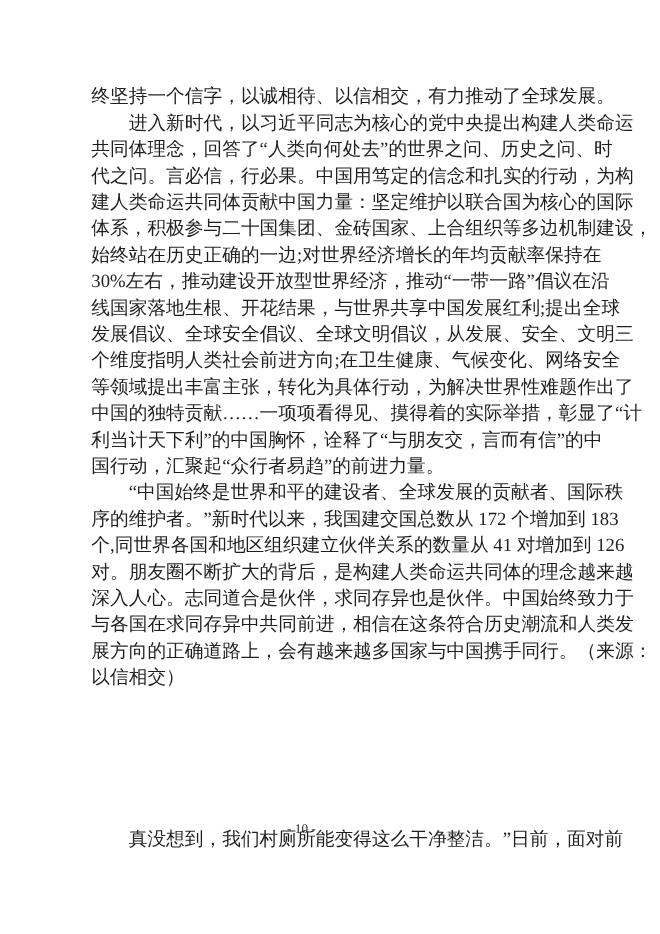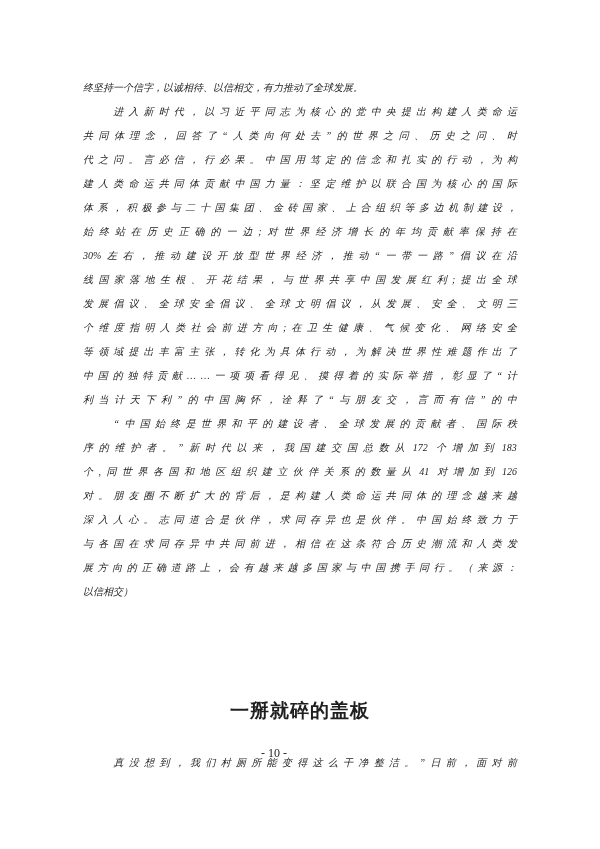--- a/index.html
+++ b/index.html
@@ -18,24 +18,23 @@
   }
   .body-text {
     position: absolute;
     left: 83px;
     top: 76px;
     width: 434px;
   }
   .line {
     height: 24px;
     line-height: 24px;
-    font-size: 10px;
+    font-size: 17px;
     white-space: pre;
     overflow: visible;
-    font-style: italic;
   }
   
   .line-fill {
     display: flex;
     justify-content: space-between;
   }
   .line-fill span { display: block; }
   
   .line-end { text-align: left; }
 
@@ -91,27 +90,27 @@
       <div class="line line-fill"><span>建</span><span>人</span><span>类</span><span>命</span><span>运</span><span>共</span><span>同</span><span>体</span><span>贡</span><span>献</span><span>中</span><span>国</span><span>力</span><span>量</span><span>：</span><span>坚</span><span>定</span><span>维</span><span>护</span><span>以</span><span>联</span><span>合</span><span>国</span><span>为</span><span>核</span><span>心</span><span>的</span><span>国</span><span>际</span></div>
       <div class="line line-fill"><span>体</span><span>系</span><span>，</span><span>积</span><span>极</span><span>参</span><span>与</span><span>二</span><span>十</span><span>国</span><span>集</span><span>团</span><span>、</span><span>金</span><span>砖</span><span>国</span><span>家</span><span>、</span><span>上</span><span>合</span><span>组</span><span>织</span><span>等</span><span>多</span><span>边</span><span>机</span><span>制</span><span>建</span><span>设</span><span>，</span></div>
       <div class="line line-fill"><span>始</span><span>终</span><span>站</span><span>在</span><span>历</span><span>史</span><span>正</span><span>确</span><span>的</span><span>一</span><span>边</span><span>;</span><span>对</span><span>世</span><span>界</span><span>经</span><span>济</span><span>增</span><span>长</span><span>的</span><span>年</span><span>均</span><span>贡</span><span>献</span><span>率</span><span>保</span><span>持</span><span>在</span></div>
       <div class="line line-fill"><span>30%</span><span>左</span><span>右</span><span>，</span><span>推</span><span>动</span><span>建</span><span>设</span><span>开</span><span>放</span><span>型</span><span>世</span><span>界</span><span>经</span><span>济</span><span>，</span><span>推</span><span>动</span><span>“</span><span>一</span><span>带</span><span>一</span><span>路</span><span>”</span><span>倡</span><span>议</span><span>在</span><span>沿</span></div>
       <div class="line line-fill"><span>线</span><span>国</span><span>家</span><span>落</span><span>地</span><span>生</span><span>根</span><span>、</span><span>开</span><span>花</span><span>结</span><span>果</span><span>，</span><span>与</span><span>世</span><span>界</span><span>共</span><span>享</span><span>中</span><span>国</span><span>发</span><span>展</span><span>红</span><span>利</span><span>;</span><span>提</span><span>出</span><span>全</span><span>球</span></div>
       <div class="line line-fill"><span>发</span><span>展</span><span>倡</span><span>议</span><span>、</span><span>全</span><span>球</span><span>安</span><span>全</span><span>倡</span><span>议</span><span>、</span><span>全</span><span>球</span><span>文</span><span>明</span><span>倡</span><span>议</span><span>，</span><span>从</span><span>发</span><span>展</span><span>、</span><span>安</span><span>全</span><span>、</span><span>文</span><span>明</span><span>三</span></div>
       <div class="line line-fill"><span>个</span><span>维</span><span>度</span><span>指</span><span>明</span><span>人</span><span>类</span><span>社</span><span>会</span><span>前</span><span>进</span><span>方</span><span>向</span><span>;</span><span>在</span><span>卫</span><span>生</span><span>健</span><span>康</span><span>、</span><span>气</span><span>候</span><span>变</span><span>化</span><span>、</span><span>网</span><span>络</span><span>安</span><span>全</span></div>
       <div class="line line-fill"><span>等</span><span>领</span><span>域</span><span>提</span><span>出</span><span>丰</span><span>富</span><span>主</span><span>张</span><span>，</span><span>转</span><span>化</span><span>为</span><span>具</span><span>体</span><span>行</span><span>动</span><span>，</span><span>为</span><span>解</span><span>决</span><span>世</span><span>界</span><span>性</span><span>难</span><span>题</span><span>作</span><span>出</span><span>了</span></div>
       <div class="line line-fill"><span>中</span><span>国</span><span>的</span><span>独</span><span>特</span><span>贡</span><span>献</span><span>…</span><span>…</span><span>一</span><span>项</span><span>项</span><span>看</span><span>得</span><span>见</span><span>、</span><span>摸</span><span>得</span><span>着</span><span>的</span><span>实</span><span>际</span><span>举</span><span>措</span><span>，</span><span>彰</span><span>显</span><span>了</span><span>“</span><span>计</span></div>
       <div class="line line-fill"><span>利</span><span>当</span><span>计</span><span>天</span><span>下</span><span>利</span><span>”</span><span>的</span><span>中</span><span>国</span><span>胸</span><span>怀</span><span>，</span><span>诠</span><span>释</span><span>了</span><span>“</span><span>与</span><span>朋</span><span>友</span><span>交</span><span>，</span><span>言</span><span>而</span><span>有</span><span>信</span><span>”</span><span>的</span><span>中</span></div>
+      <div class="line line-end">国行动，汇聚起“众行者易趋”的前进力量。</div>
       <div class="line line-fill"><span>　</span><span>　</span><span>“</span><span>中</span><span>国</span><span>始</span><span>终</span><span>是</span><span>世</span><span>界</span><span>和</span><span>平</span><span>的</span><span>建</span><span>设</span><span>者</span><span>、</span><span>全</span><span>球</span><span>发</span><span>展</span><span>的</span><span>贡</span><span>献</span><span>者</span><span>、</span><span>国</span><span>际</span><span>秩</span></div>
       <div class="line line-fill"><span>序</span><span>的</span><span>维</span><span>护</span><span>者</span><span>。</span><span>”</span><span>新</span><span>时</span><span>代</span><span>以</span><span>来</span><span>，</span><span>我</span><span>国</span><span>建</span><span>交</span><span>国</span><span>总</span><span>数</span><span>从</span><span> 172 </span><span>个</span><span>增</span><span>加</span><span>到</span><span> 183</span></div>
       <div class="line line-fill"><span>个</span><span>,</span><span>同</span><span>世</span><span>界</span><span>各</span><span>国</span><span>和</span><span>地</span><span>区</span><span>组</span><span>织</span><span>建</span><span>立</span><span>伙</span><span>伴</span><span>关</span><span>系</span><span>的</span><span>数</span><span>量</span><span>从</span><span> 41 </span><span>对</span><span>增</span><span>加</span><span>到</span><span> 126</span></div>
       <div class="line line-fill"><span>对</span><span>。</span><span>朋</span><span>友</span><span>圈</span><span>不</span><span>断</span><span>扩</span><span>大</span><span>的</span><span>背</span><span>后</span><span>，</span><span>是</span><span>构</span><span>建</span><span>人</span><span>类</span><span>命</span><span>运</span><span>共</span><span>同</span><span>体</span><span>的</span><span>理</span><span>念</span><span>越</span><span>来</span><span>越</span></div>
       <div class="line line-fill"><span>深</span><span>入</span><span>人</span><span>心</span><span>。</span><span>志</span><span>同</span><span>道</span><span>合</span><span>是</span><span>伙</span><span>伴</span><span>，</span><span>求</span><span>同</span><span>存</span><span>异</span><span>也</span><span>是</span><span>伙</span><span>伴</span><span>。</span><span>中</span><span>国</span><span>始</span><span>终</span><span>致</span><span>力</span><span>于</span></div>
       <div class="line line-fill"><span>与</span><span>各</span><span>国</span><span>在</span><span>求</span><span>同</span><span>存</span><span>异</span><span>中</span><span>共</span><span>同</span><span>前</span><span>进</span><span>，</span><span>相</span><span>信</span><span>在</span><span>这</span><span>条</span><span>符</span><span>合</span><span>历</span><span>史</span><span>潮</span><span>流</span><span>和</span><span>人</span><span>类</span><span>发</span></div>
       <div class="line line-fill"><span>展</span><span>方</span><span>向</span><span>的</span><span>正</span><span>确</span><span>道</span><span>路</span><span>上</span><span>，</span><span>会</span><span>有</span><span>越</span><span>来</span><span>越</span><span>多</span><span>国</span><span>家</span><span>与</span><span>中</span><span>国</span><span>携</span><span>手</span><span>同</span><span>行</span><span>。</span><span>（</span><span>来</span><span>源</span><span>：</span></div>
       <div class="line line-end">以信相交）</div>
     </div>
-  <div class="article-title">一掰就碎的盖板</div>
   <div class="article-intro">
       <div class="line line-fill"><span>　</span><span>　</span><span>真</span><span>没</span><span>想</span><span>到</span><span>，</span><span>我</span><span>们</span><span>村</span><span>厕</span><span>所</span><span>能</span><span>变</span><span>得</span><span>这</span><span>么</span><span>干</span><span>净</span><span>整</span><span>洁</span><span>。</span><span>”</span><span>日</span><span>前</span><span>，</span><span>面</span><span>对</span><span>前</span></div>
     </div>
   <div class="page-number">- 10 -</div>
 </div>
 
 </body></html>

